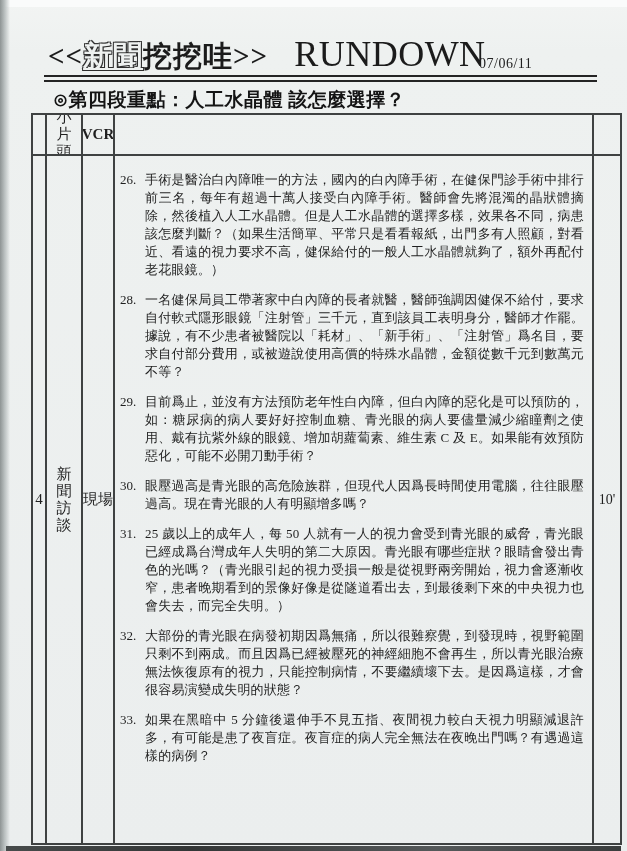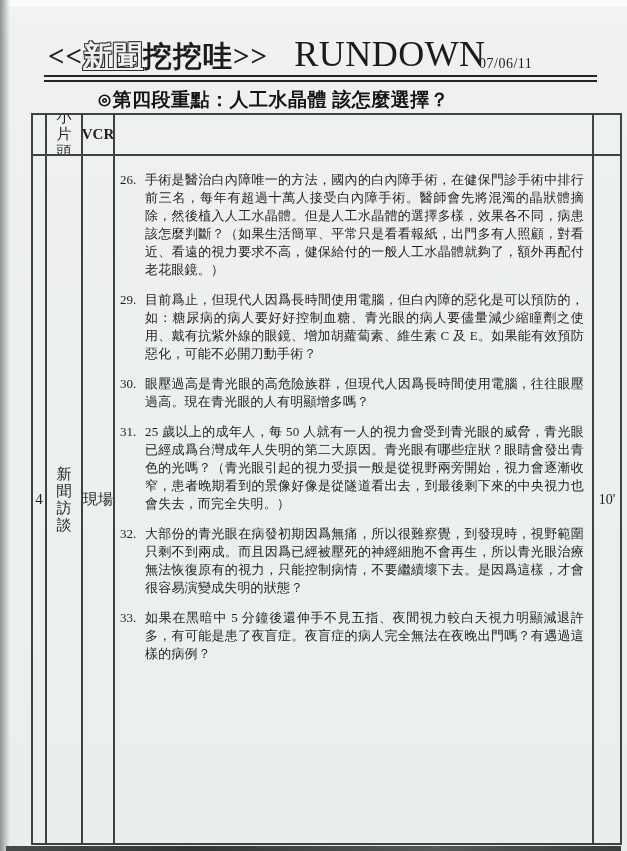--- a/index.html
+++ b/index.html
@@ -35,21 +35,21 @@
   .date {
     position:absolute; top:56px; left:479px;
     font-size:14px; letter-spacing:0.5px; color:#222;font-family:Liberation Serif, serif;
   }
   .double-rule {
     position:absolute; top:75px; left:44px; width:553px; height:3px;
     border-top:2px solid #242424; border-bottom:2px solid #242424;
   }
   .section-title {
     position:absolute; top:87px; left:53px;
-    font-size:19px; font-weight:bold; color:#141414; letter-spacing:0.5px;margin-left:44px;
+    font-size:19px; font-weight:bold; color:#141414; letter-spacing:0.5px;
   }
   .rundown-table {
     position:absolute; top:113px; left:31px; width:591px; height:732px;
     border:2px solid #3f4242; box-sizing:border-box;
     display:flex; flex-direction:column;
   }
   .trow { display:flex; min-height:0; }
   .thead { height:39px; border-bottom:2px solid #3f4242; flex:none; }
   .tbody { flex:1; }
   .c {
@@ -100,22 +100,26 @@
     <div class="trow tbody">
       <div class="c c1">4</div>
       <div class="c c2">新聞訪談</div>
       <div class="c c3">現場</div>
       <div class="c c4 content" id="items">
           <div class="item">
             <span class="item-num">26.</span>
             <span class="item-text">手術是醫治白內障唯一的方法，國內的白內障手術，在健保門診手術中排行前三名，每年有超過十萬人接受白內障手術。醫師會先將混濁的晶狀體摘除，然後植入人工水晶體。但是人工水晶體的選擇多樣，效果各不同，病患該怎麼判斷？（如果生活簡單、平常只是看看報紙，出門多有人照顧，對看近、看遠的視力要求不高，健保給付的一般人工水晶體就夠了，額外再配付老花眼鏡。）</span>
           </div>
           <div class="item">
+            <span class="item-num">28.</span>
+            <span class="item-text">一名健保局員工帶著家中白內障的長者就醫，醫師強調因健保不給付，要求自付軟式隱形眼鏡「注射管」三千元，直到該員工表明身分，醫師才作罷。據說，有不少患者被醫院以「耗材」、「新手術」、「注射管」爲名目，要求自付部分費用，或被遊說使用高價的特殊水晶體，金額從數千元到數萬元不等？</span>
+          </div>
+          <div class="item">
             <span class="item-num">29.</span>
-            <span class="item-text">目前爲止，但現代人因爲長時間使用電腦，但白內障的惡化是可以預防的，如：糖尿病的病人要好好控制血糖、青光眼的病人要儘量減少縮瞳劑之使用、戴有抗紫外線的眼鏡、增加胡蘿蔔素、維生素 C 及 E。如果能有效預防惡化，可能不必開刀動手術？</span>
+            <span class="item-text">目前爲止，並沒有方法預防老年性白內障，但白內障的惡化是可以預防的，如：糖尿病的病人要好好控制血糖、青光眼的病人要儘量減少縮瞳劑之使用、戴有抗紫外線的眼鏡、增加胡蘿蔔素、維生素 C 及 E。如果能有效預防惡化，可能不必開刀動手術？</span>
           </div>
           <div class="item">
             <span class="item-num">30.</span>
             <span class="item-text">眼壓過高是青光眼的高危險族群，但現代人因爲長時間使用電腦，往往眼壓過高。現在青光眼的人有明顯增多嗎？</span>
           </div>
           <div class="item">
             <span class="item-num">31.</span>
             <span class="item-text">25 歲以上的成年人，每 50 人就有一人的視力會受到青光眼的威脅，青光眼已經成爲台灣成年人失明的第二大原因。青光眼有哪些症狀？眼睛會發出青色的光嗎？（青光眼引起的視力受損一般是從視野兩旁開始，視力會逐漸收窄，患者晚期看到的景像好像是從隧道看出去，到最後剩下來的中央視力也會失去，而完全失明。）</span>
           </div>
           <div class="item">

